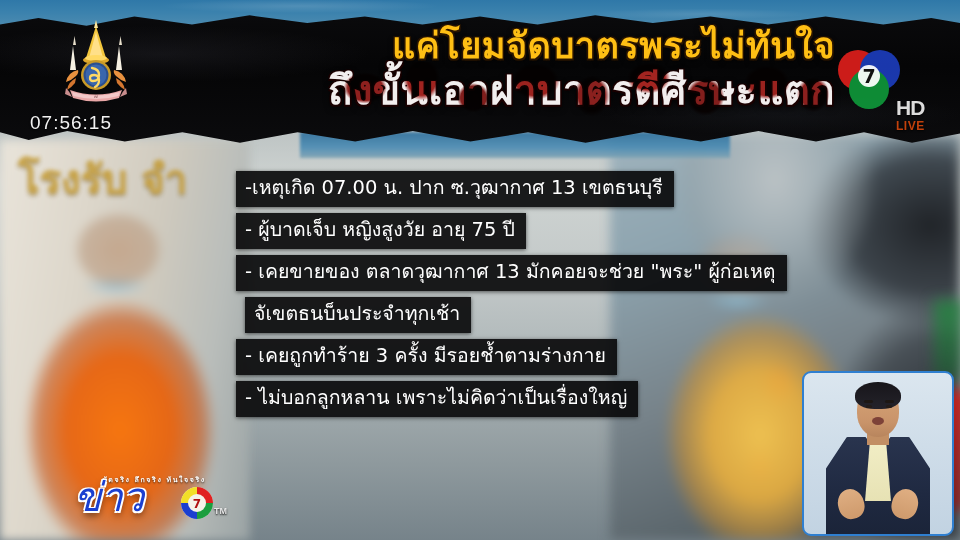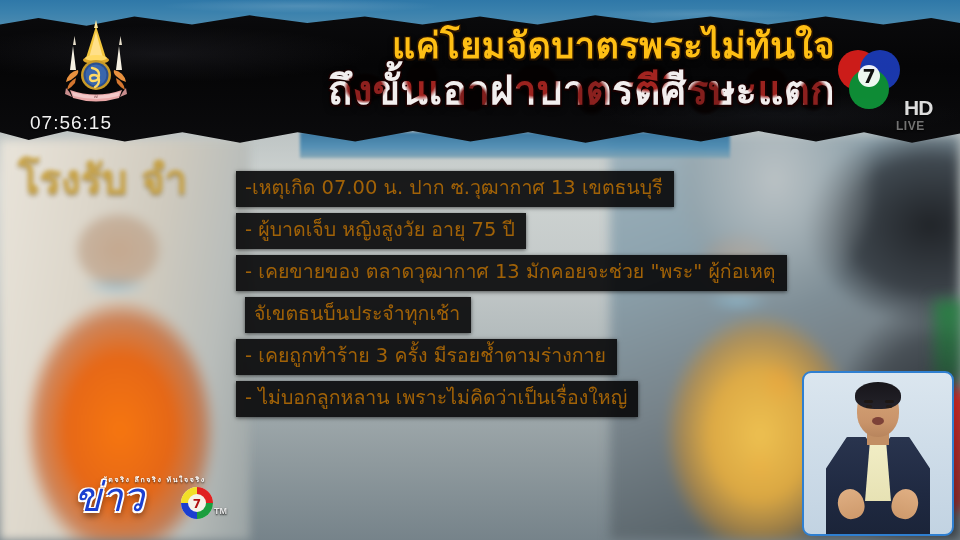--- a/index.html
+++ b/index.html
@@ -141,35 +141,34 @@
       radial-gradient(ellipse 22px 24px at 95% 58%, #8b0f0c 0%, #8b0f0c 56%, rgba(139,15,12,0) 74%);
   }
 
   
   .ch7{ position:absolute; left:836px; top:48px; width:66px; height:62px; }
   .hd{
     position:absolute; left:896px; top:96px;
     font-size:21px; font-weight:700; color:#dcdcdc; letter-spacing:-1px;
     font-family:"Liberation Sans",sans-serif;
     text-shadow:0 1px 2px rgba(0,0,0,.8);
-    margin-left:8px;
   }
   .live{
     position:absolute; left:896px; top:119px;
-    font-size:12px; font-weight:700; color:#737373; letter-spacing:.5px;
+    font-size:12px; font-weight:700; color:#c2410c; letter-spacing:.5px;
     font-family:"Liberation Sans",sans-serif;
     text-shadow:0 1px 2px rgba(0,0,0,.8);
   }
 
   
   .bullets{ position:absolute; left:236px; top:171px; }
   .bullet{
     display:inline-block;
     background:rgba(5,5,7,.9);
-    color:#a16207;
+    color:#ffffff;
     font-family:"DejaVu Sans","Liberation Sans",sans-serif;
     font-size:19.5px; font-weight:400; line-height:1;
     padding:7px 11px 9px 9px;
     margin-bottom:6.5px;
     white-space:nowrap;
     box-shadow:0 1px 4px rgba(0,0,0,.6);
   }
   .bullet.indent{ margin-left:9px; }
   .row{ display:block; }
 

